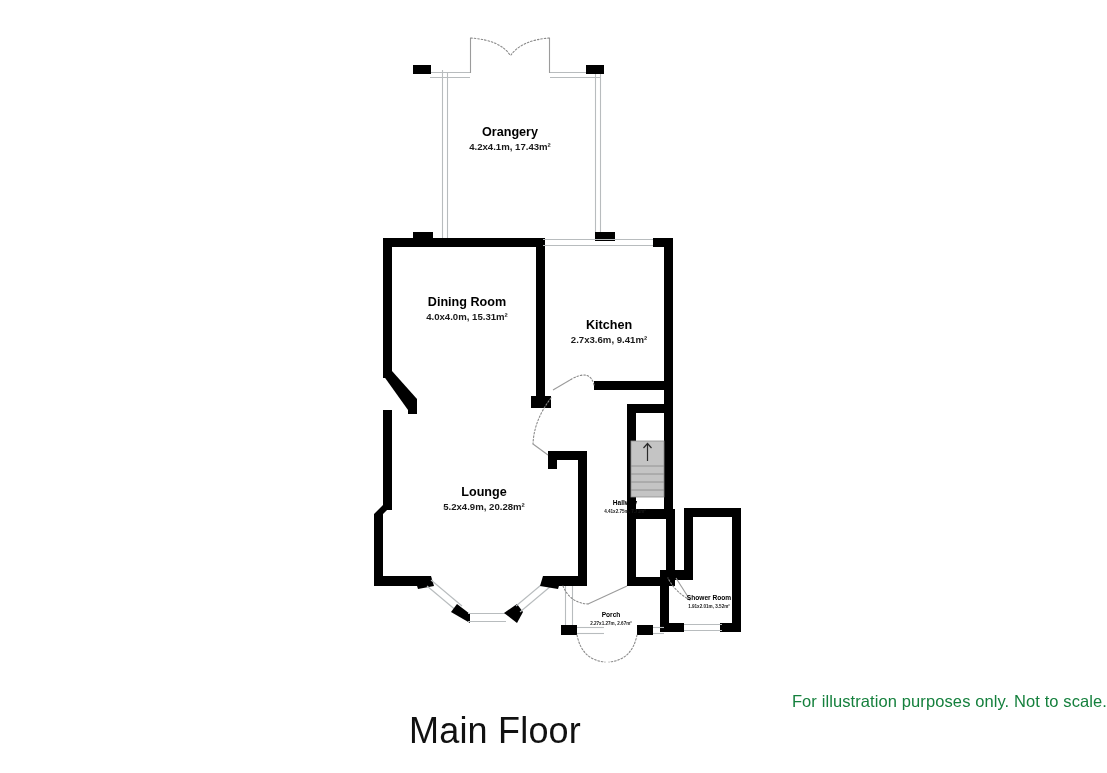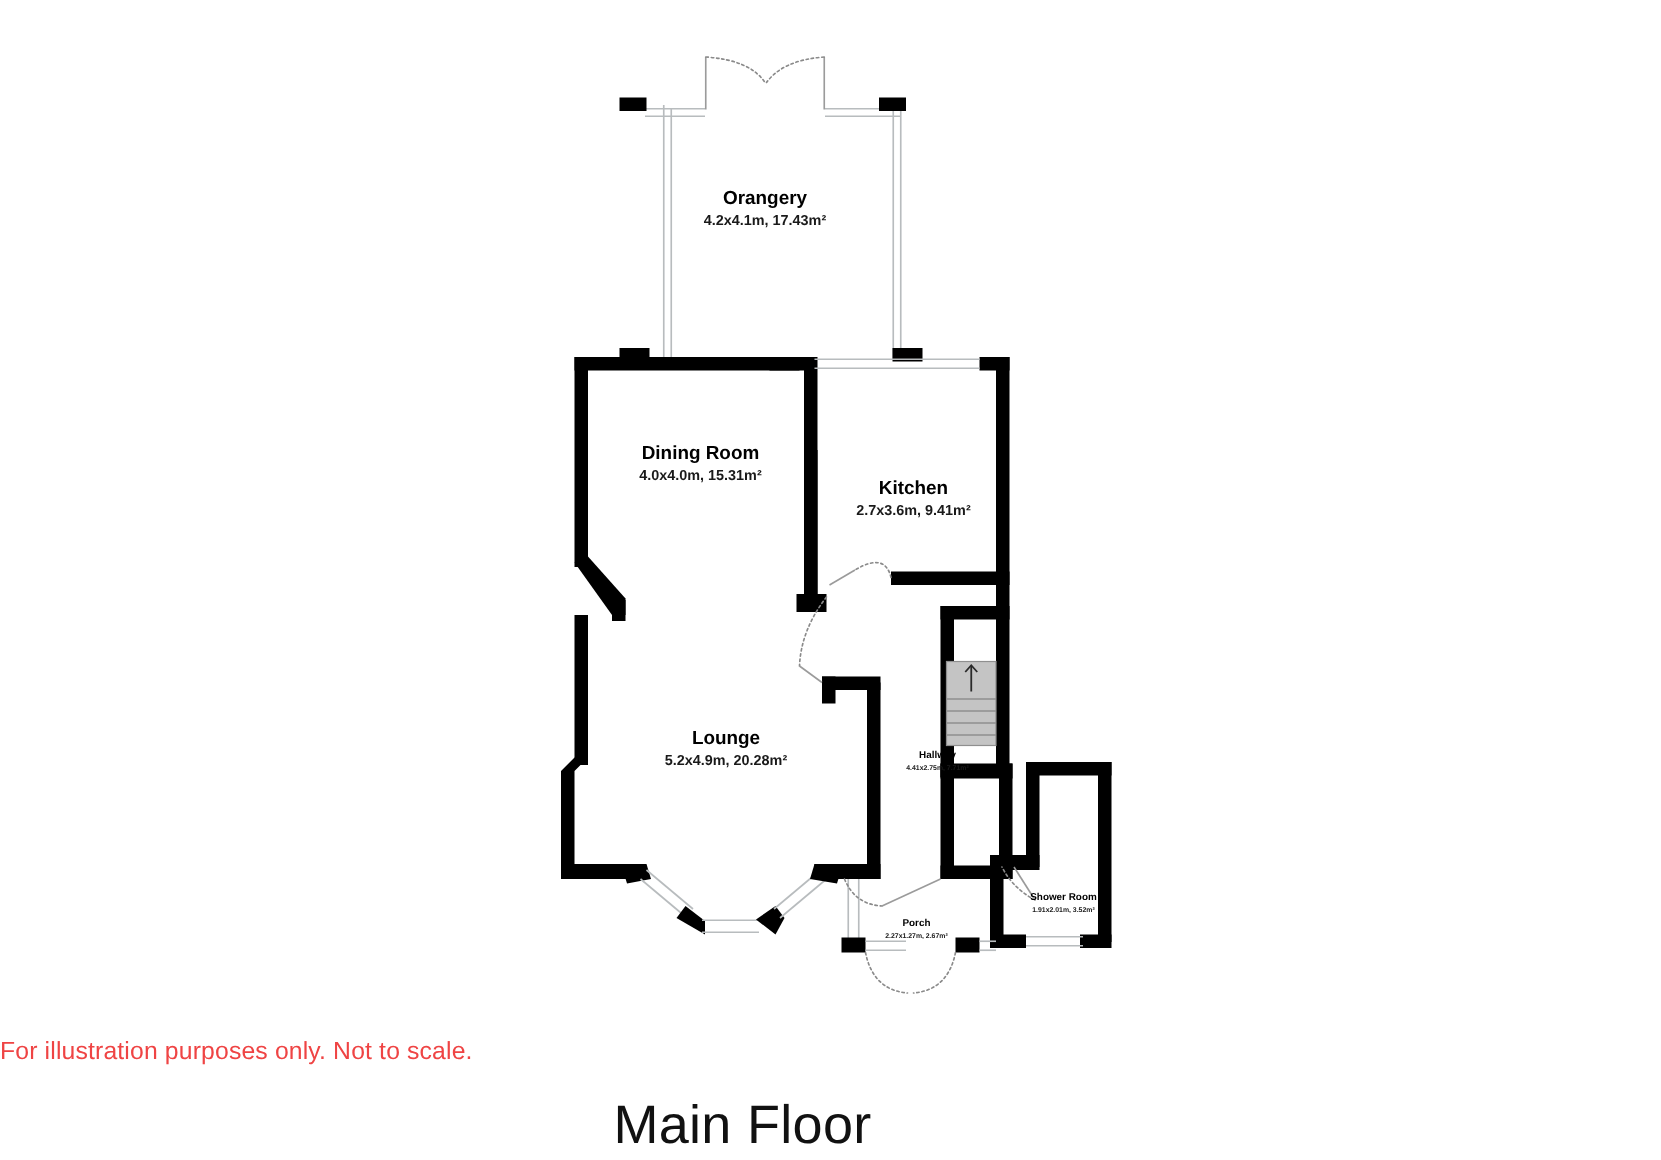--- a/index.html
+++ b/index.html
@@ -68,30 +68,30 @@
     font-size: 4.6px;
     font-weight: bold;
     fill: #1a1a1a;
     text-anchor: middle;
   }
   .disclaimer-text {
     position: absolute;
     left: 0;
     top: 692px;
     width: 1107px;
-    text-align: left;
+    text-align: right;
     font-family: "Liberation Sans", sans-serif;
     font-size: 16.5px;
-    color: #ef4444;
+    color: #15803d;
     letter-spacing: 0.1px;
   }
   .floor-title-text {
     position: absolute;
     left: 0;
-    top: 729px;
+    top: 710px;
     width: 990px;
     text-align: center;
     font-family: "Liberation Sans", sans-serif;
     font-size: 36px;
     color: #111111;
     letter-spacing: 0.2px;
   }
 </style>
 </head>
 <body>

